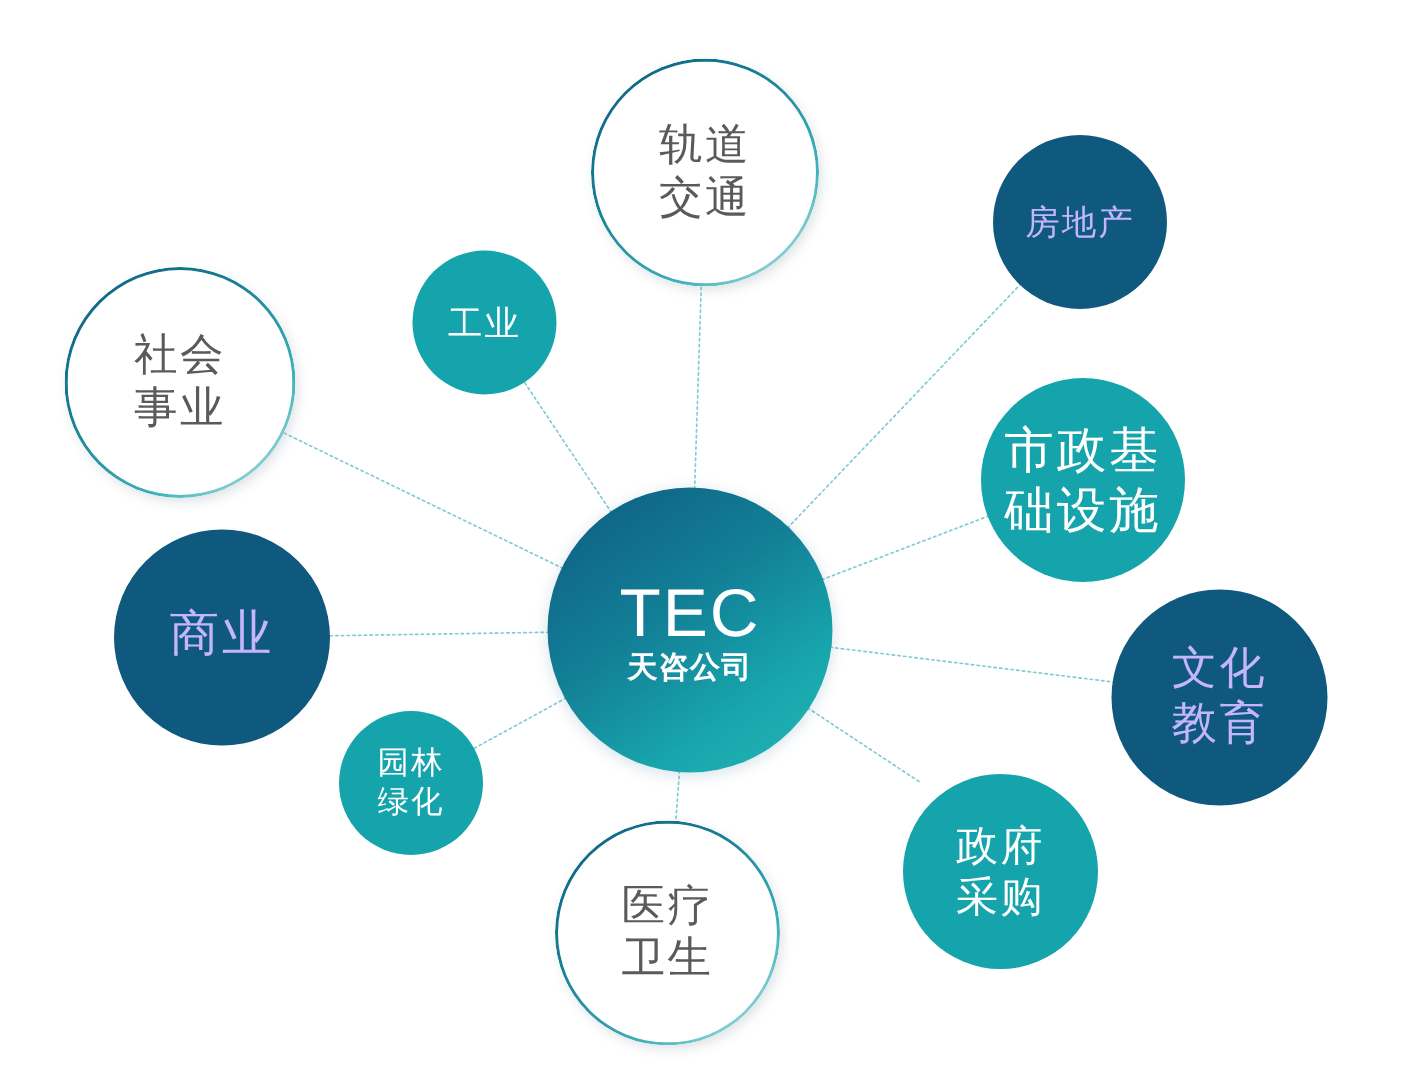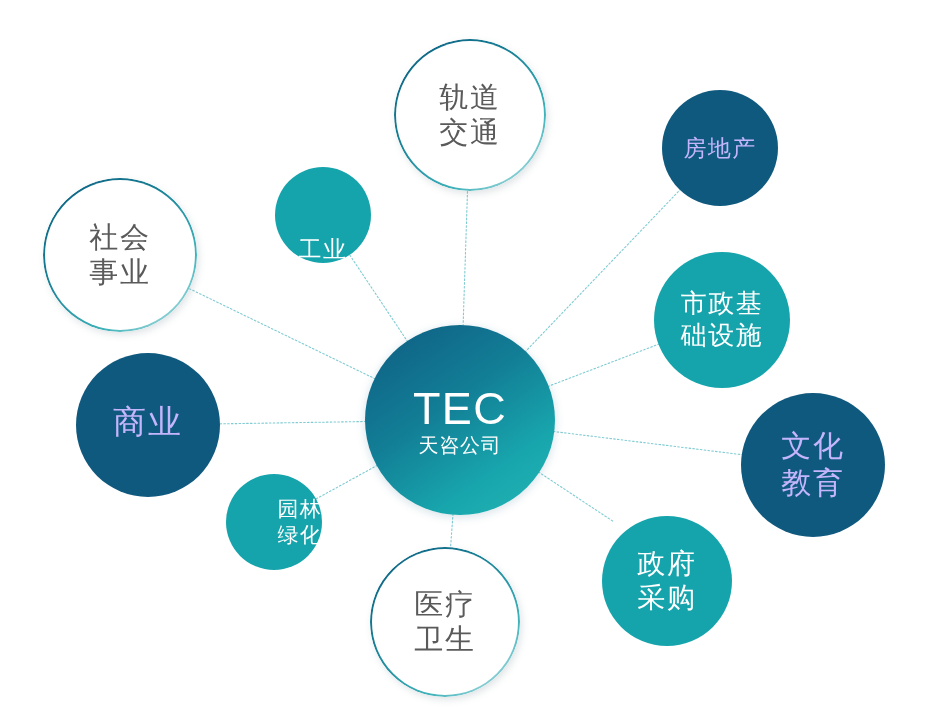--- a/index.html
+++ b/index.html
@@ -78,21 +78,21 @@
   }
   .hub-title {
     font-size: 45px;
     font-weight: 400;
     letter-spacing: 0.03em;
     line-height: 1;
     margin-bottom: 4px;
   }
   .hub-sub {
     font-size: 20px;
-    font-weight: 400;
+    font-weight: 700;
     letter-spacing: 0.04em;
     line-height: 1;
   }
 </style>
 </head>
 <body>
 
 <div id="canvas">
 
   <svg id="link-layer" viewBox="0 0 940 720" width="940" height="720">
@@ -114,40 +114,40 @@
         <div class="hub-sub">天咨公司</div>
       </div>
       <div class="node outline" style="left: 394px; top: 39px; width: 152px; height: 152px; font-size: 29px;">
         <span class="ring"></span>
         <span class="node-label">轨道
 交通</span>
       </div>
       <div class="node fill-dark" style="left: 662px; top: 90px; width: 116px; height: 116px; font-size: 23px;">
         <span class="node-label">房地产</span>
       </div>
-      <div class="node fill-teal" style="left: 275px; top: 167px; width: 96px; height: 96px; font-size: 23px; justify-content: flex-end;">
+      <div class="node fill-teal" style="left: 275px; top: 167px; width: 96px; height: 96px; font-size: 23px;">
         <span class="node-label">工业</span>
       </div>
       <div class="node outline" style="left: 43px; top: 178px; width: 154px; height: 154px; font-size: 29px;">
         <span class="ring"></span>
         <span class="node-label">社会
 事业</span>
       </div>
-      <div class="node fill-teal" style="left: 654px; top: 252px; width: 136px; height: 136px; font-size: 26px;">
+      <div class="node fill-teal" style="left: 654px; top: 252px; width: 136px; height: 136px; font-size: 33px;">
         <span class="node-label">市政基
 础设施</span>
       </div>
       <div class="node fill-dark" style="left: 76px; top: 353px; width: 144px; height: 144px; font-size: 33px; font-family: Liberation Mono, monospace;">
         <span class="node-label">商业</span>
       </div>
       <div class="node fill-dark" style="left: 741px; top: 393px; width: 144px; height: 144px; font-size: 30px;">
         <span class="node-label">文化
 教育</span>
       </div>
-      <div class="node fill-teal" style="left: 226px; top: 474px; width: 96px; height: 96px; font-size: 21px; align-items: flex-end;">
+      <div class="node fill-teal" style="left: 226px; top: 474px; width: 96px; height: 96px; font-size: 21px;">
         <span class="node-label">园林
 绿化</span>
       </div>
       <div class="node fill-teal" style="left: 602px; top: 516px; width: 130px; height: 130px; font-size: 28px;">
         <span class="node-label">政府
 采购</span>
       </div>
       <div class="node outline" style="left: 370px; top: 547px; width: 150px; height: 150px; font-size: 29px;">
         <span class="ring"></span>
         <span class="node-label">医疗

